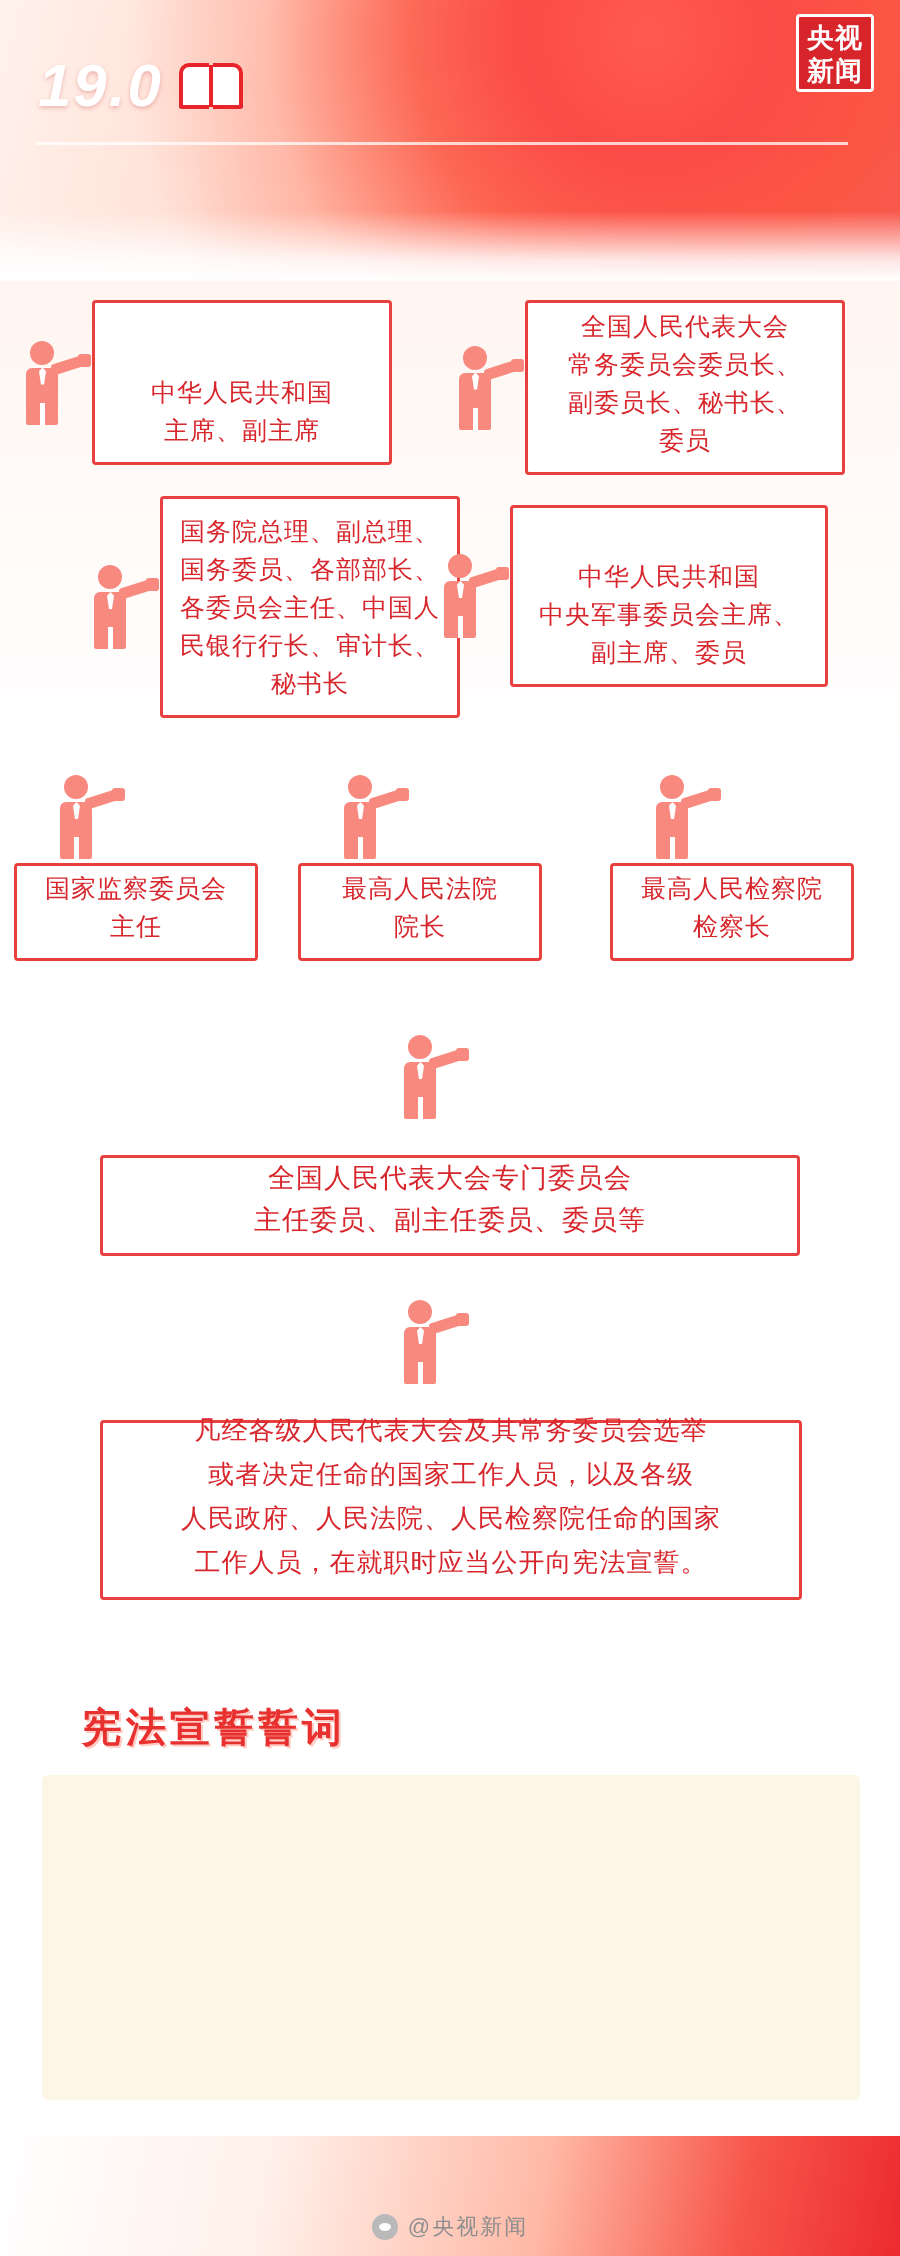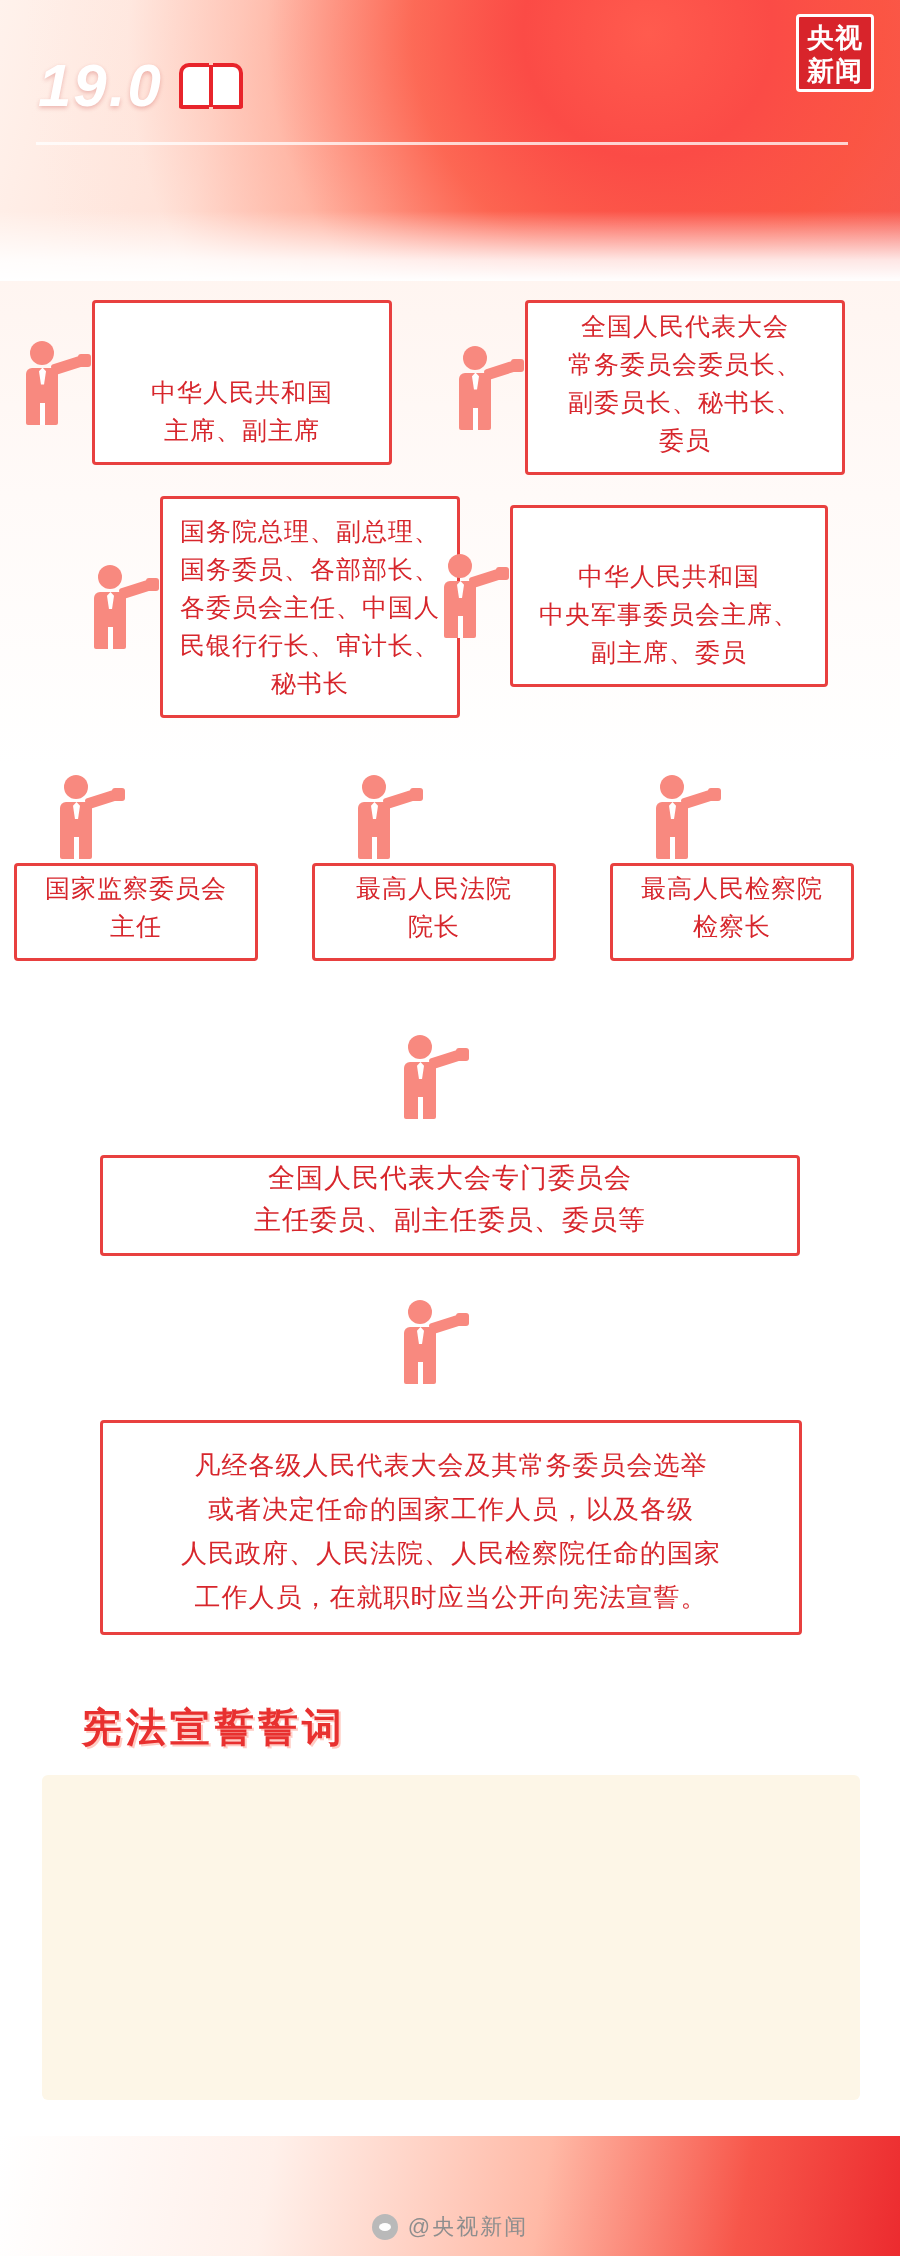--- a/index.html
+++ b/index.html
@@ -227,41 +227,41 @@
   .trio {
     position: absolute;
     top: 775px;
     left: 0;
     width: 900px;
   }
   .trio .item { position: absolute; }
   .trio .p-ic { margin-left: 42px; margin-bottom: 4px; }
   .trio .box { width: 244px; height: 98px; }
   .t1 { left: 14px; }
-  .t2 { left: 312px; }
+  .t2 { left: 298px; }
   .t3 { left: 610px; }
 
   
   .wide1-person { position: absolute; left: 400px; top: 1035px; }
   .wide1 {
     position: absolute;
     left: 100px;
     top: 1155px;
     width: 700px;
     height: 101px;
     font-size: 27px;
     line-height: 42px;
   }
   .wide2-person { position: absolute; left: 400px; top: 1300px; }
   .wide2 {
     position: absolute;
     left: 100px;
     top: 1420px;
     width: 702px;
-    height: 215px;
+    height: 180px;
     font-size: 26px;
     line-height: 44px;
     font-family: Liberation Serif, serif;
   }
   .wide2 .inner { text-align: center; }
 
   
   .oath-title {
     position: absolute;
     left: 82px;

